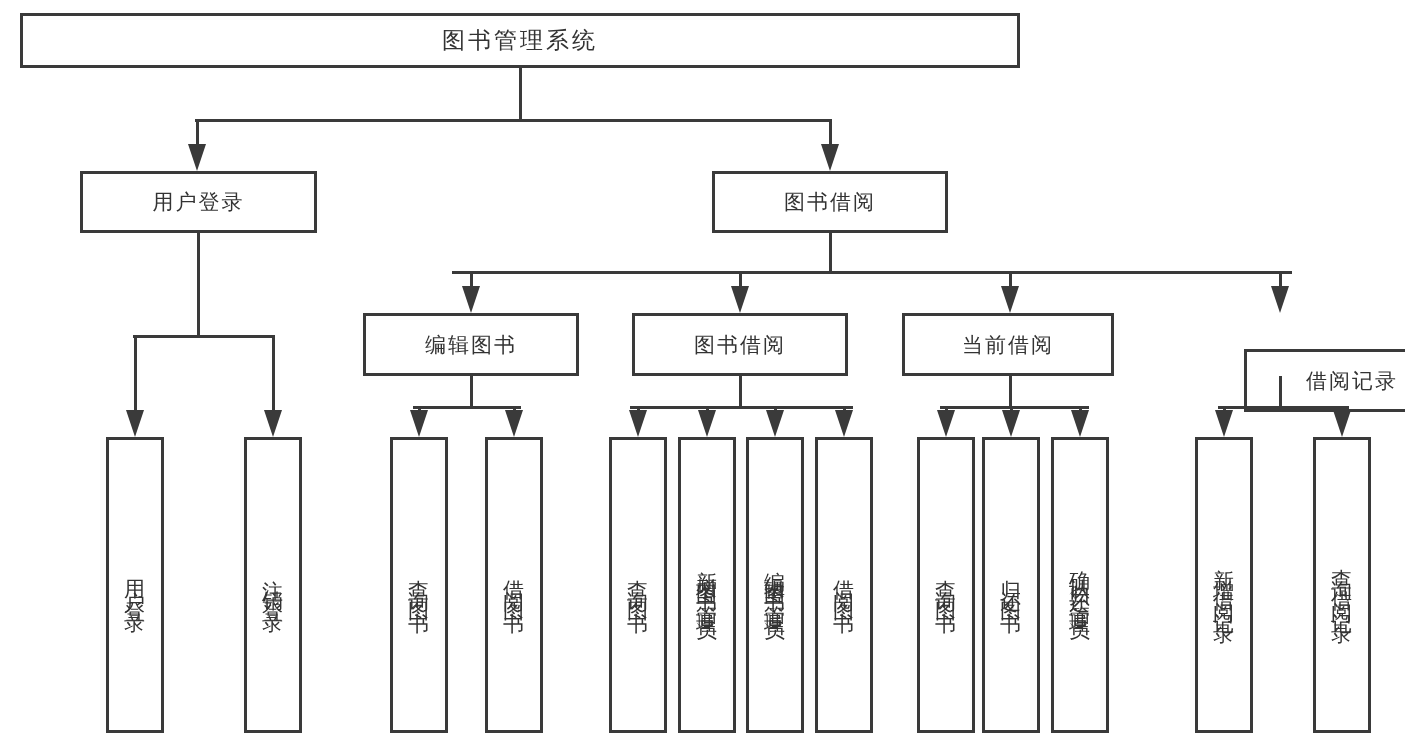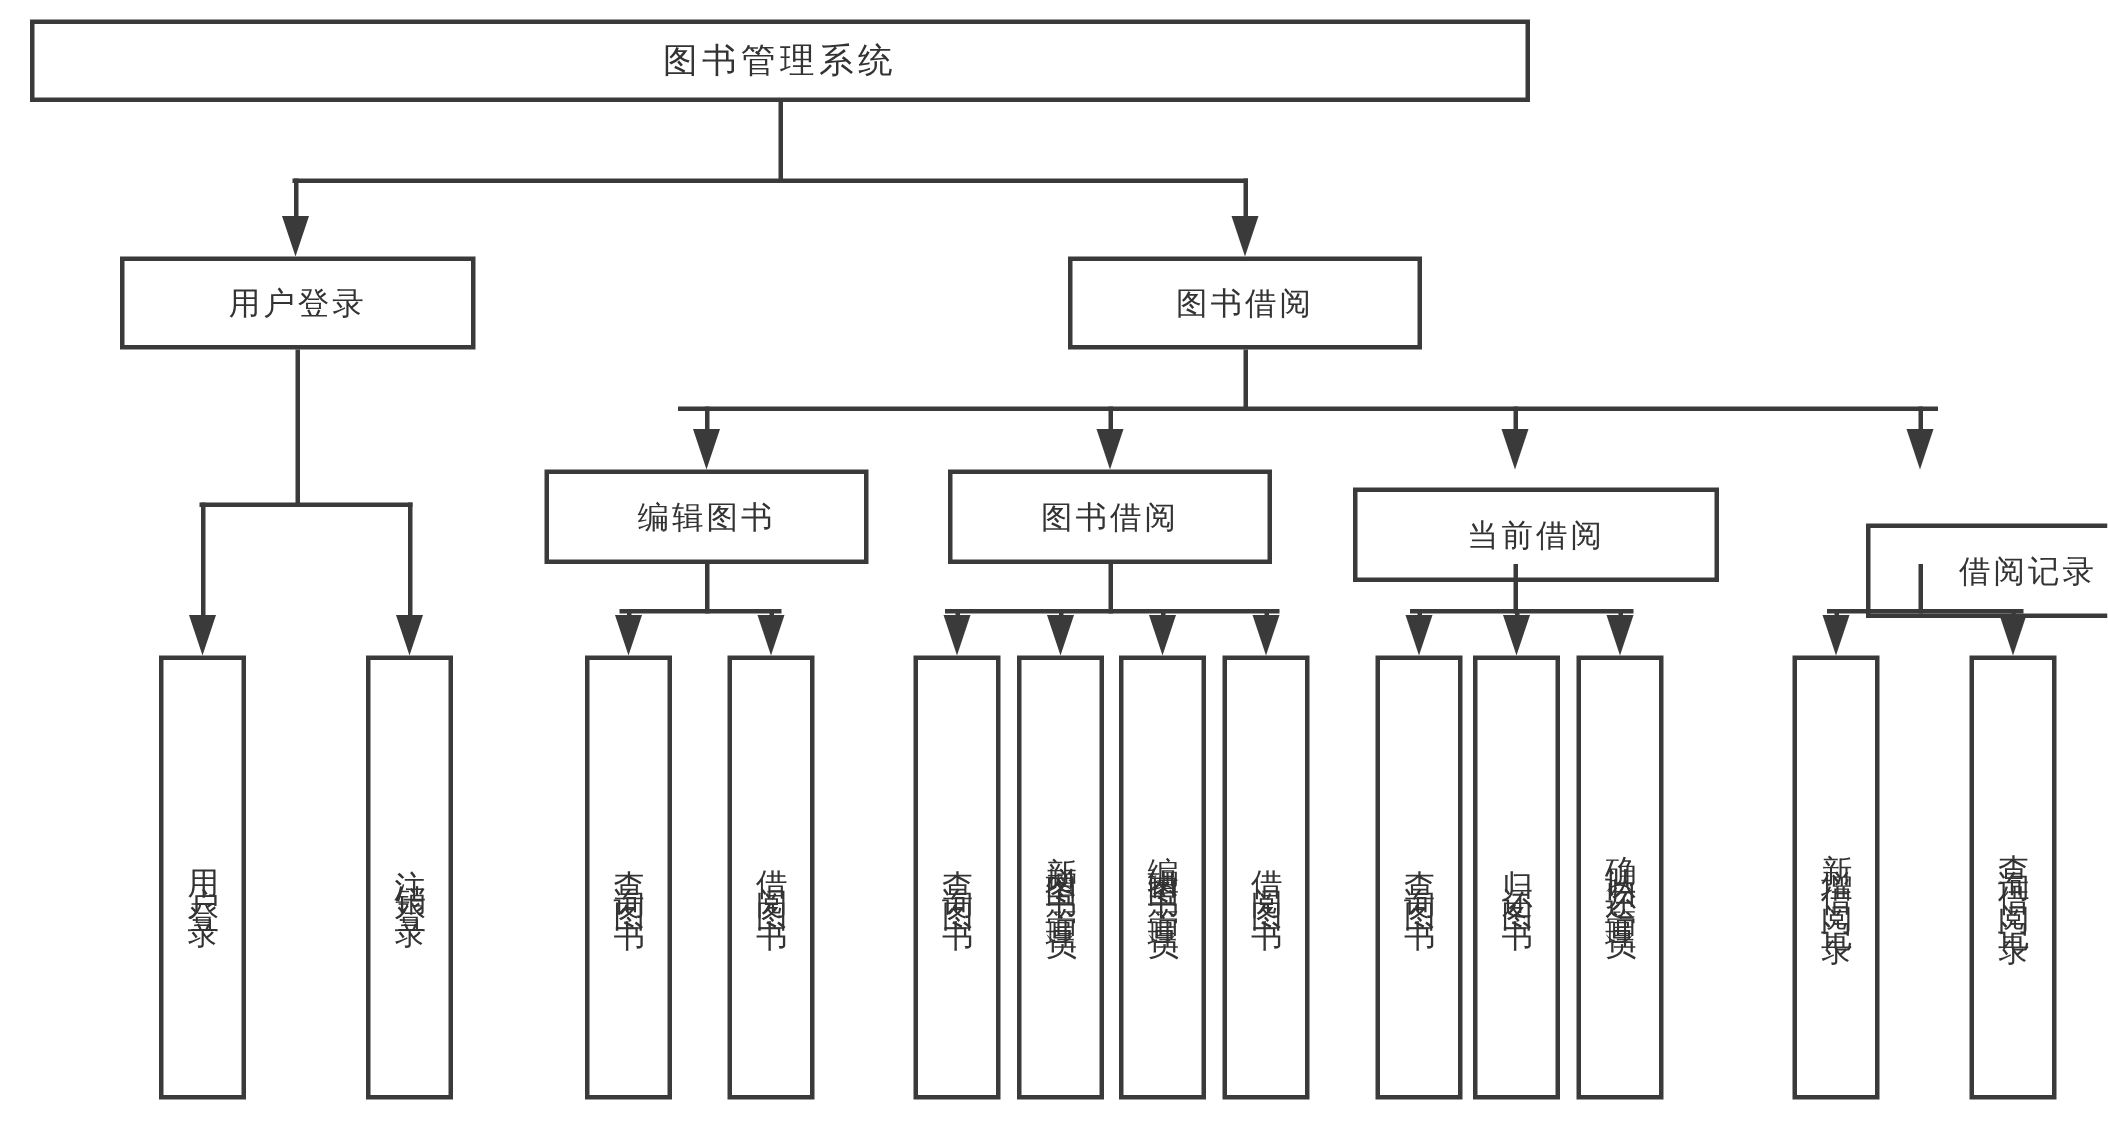--- a/index.html
+++ b/index.html
@@ -57,21 +57,21 @@
   <div class="box h" style="left:712px;top:171px;width:236px;height:62px;">
     <span>图书借阅</span>
   </div>
 
   <div class="box h" style="left:363px;top:313px;width:216px;height:63px;">
     <span>编辑图书</span>
   </div>
   <div class="box h" style="left:632px;top:313px;width:216px;height:63px;">
     <span>图书借阅</span>
   </div>
-  <div class="box h" style="left:902px;top:313px;width:244px;height:63px;margin-top:12px;">
+  <div class="box h" style="left:902px;top:313px;width:212px;height:63px;">
     <span>当前借阅</span>
   </div>
   <div class="box h" style="left:1244px;top:313px;width:216px;height:63px;margin-top:36px;">
     <span>借阅记录</span>
   </div>
 
   <div class="leaf" style="left:106px;top:437px;">
     <span>用户登录</span>
   </div>
   <div class="leaf" style="left:244px;top:437px;">

